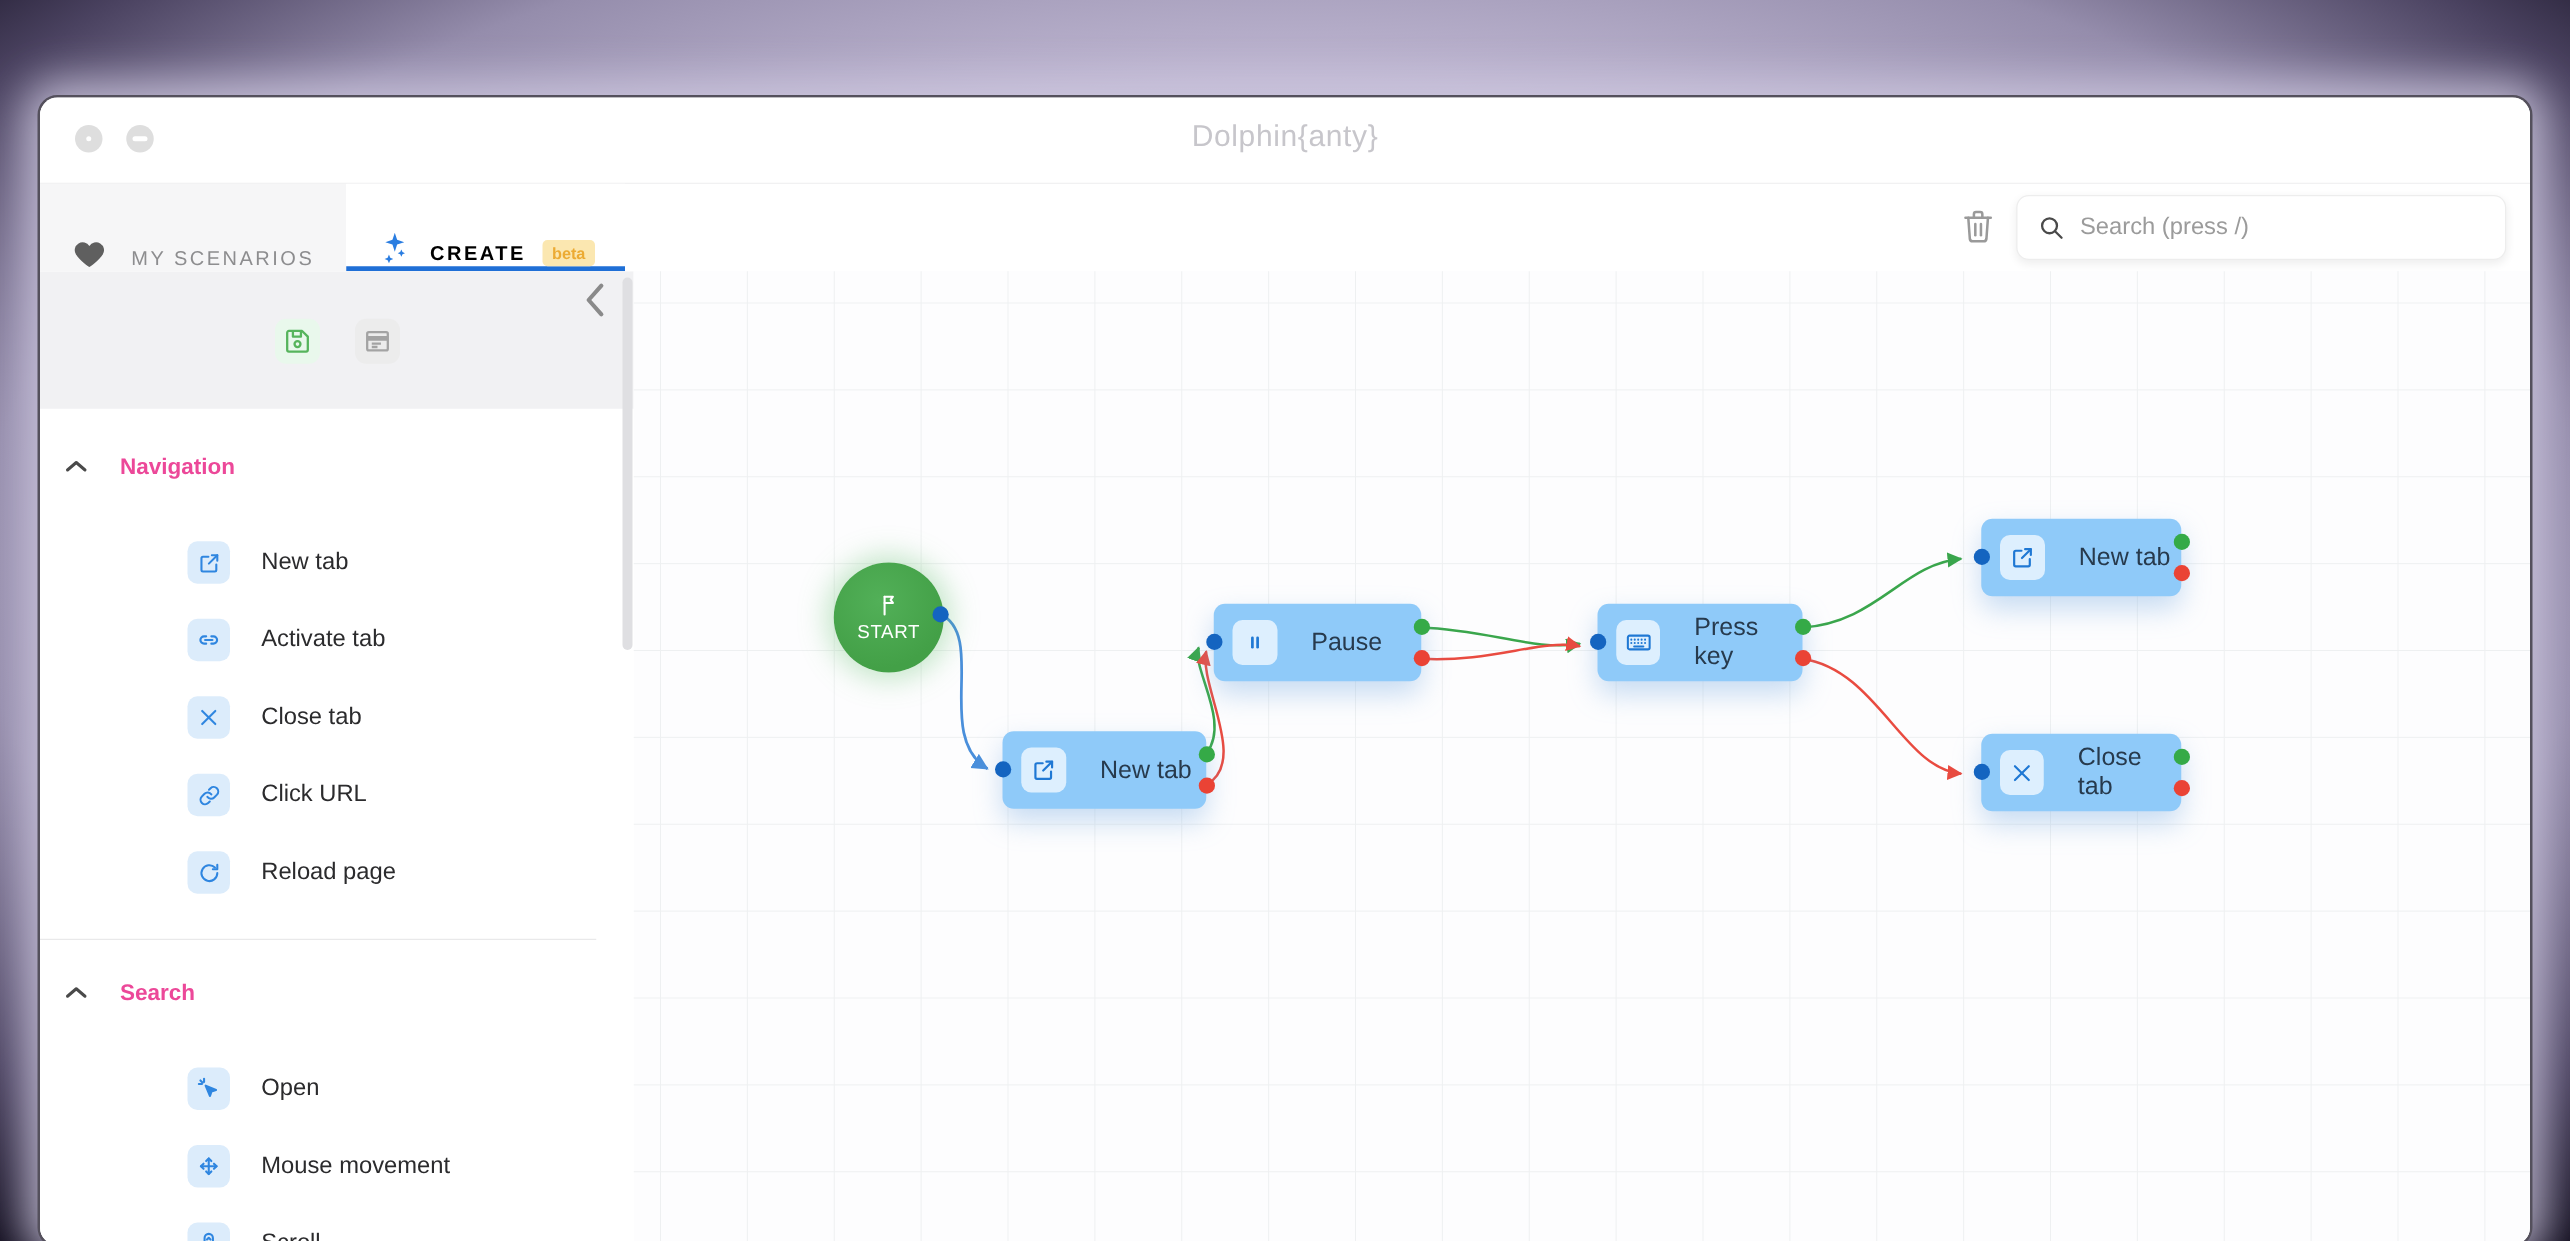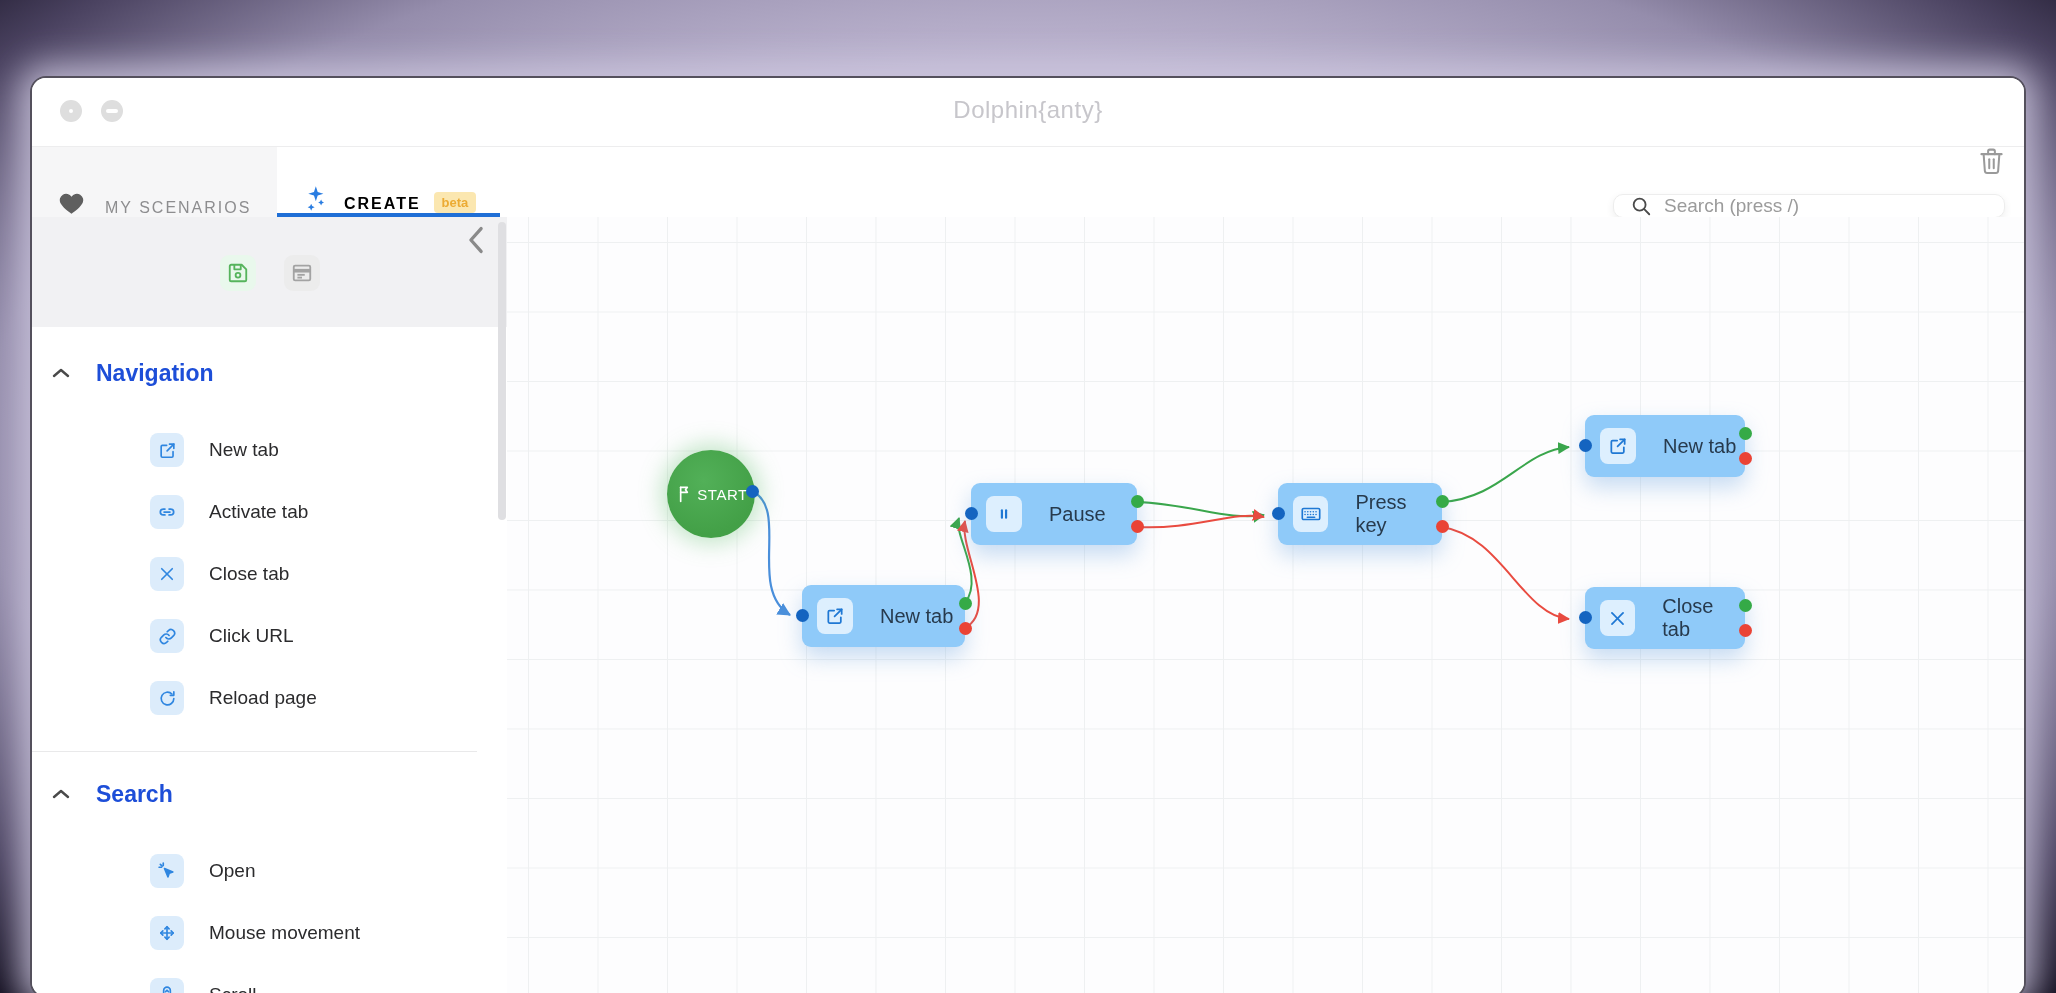--- a/index.html
+++ b/index.html
@@ -22,39 +22,39 @@
   .traffic .minus { position:absolute; left:5px; top:9px; width:12px; height:4px; border-radius:2px; background:#fff; }
   .app-title { position:absolute; left:0; right:0; top:18px; text-align:center; font-size:24px; color:#c7c6cb; letter-spacing:.5px; }
   
   .toolbar { height:71px; border-top:1px solid #ededee; display:flex; align-items:stretch; background:#fff; }
   .tab { display:flex; align-items:flex-end; cursor:pointer; }
   .tab-scenarios { width:245px; background:#f6f6f7; padding-left:26px; gap:20px; }
   .tab-scenarios .label { font-size:16px; font-weight:500; letter-spacing:2px; color:#8d8d8f; }
   .tab-create { width:223px; padding-left:26px; gap:13px; border-bottom:4px solid #1f6fd6; background:#fff; }
   .tab-create .label { font-size:16px; font-weight:700; letter-spacing:2px; color:#000000; }
   .beta-badge { background:#fbe7b0; color:#ecab33; font-size:13px; font-weight:700; padding:3px 8px; border-radius:4px; }
-  .toolbar-right { margin-left:auto; display:flex; align-items:flex-end; gap:17px; padding-right:19px;flex-direction:column; }
+  .toolbar-right { margin-left:auto; display:flex; align-items:center; gap:17px; padding-right:19px; }
   .search-box { display:flex; align-items:center; gap:12px; width:392px; height:52px; background:#fff;
     border:1px solid #ededed; border-radius:10px; padding:0 16px; box-shadow:0 3px 8px rgba(0,0,0,.07); }
   .search-box input { border:none; outline:none; font-size:19px; color:#444; width:100%; font-family:"Liberation Sans",sans-serif; }
   .search-box input::placeholder { color:#9b9b9b; }
   
   .main { display:flex; height:779px; }
   .sidebar { position:relative; width:475px; background:#fff; flex:0 0 auto; overflow:hidden; }
   .sidebar-top { position:relative; height:110px; background:#f1f1f3; }
   .collapse { position:absolute; right:14px; top:6px; width:34px; height:34px; display:flex; align-items:center; justify-content:center; cursor:pointer; }
   .side-quick { position:absolute; left:0; right:0; top:38px; display:flex; justify-content:center; gap:28px; }
   .quick-btn { width:36px; height:36px; border-radius:9px; display:flex; align-items:center; justify-content:center; cursor:pointer; }
   .quick-btn.save { background:#e9f8ec; }
   .quick-btn.panel { background:#ececec; }
   .scroll-thumb { position:absolute; right:1px; top:5px; width:8px; height:298px; border-radius:4px; background:#dfdfe2; cursor:pointer; }
   .section { padding-top:24px; }
   .section-head { display:flex; align-items:center; height:44px; padding-left:58px; gap:26px; cursor:pointer; margin-bottom:24px; }
   .section-head .chev { margin-left:-38px; }
-  .section-title { font-size:23px; font-weight:700; color:#1d4ed8; }
+  .section-title { font-size:18px; font-weight:700; color:#ec4899; }
   .side-item { display:flex; align-items:center; height:62px; padding-left:118px; gap:25px; cursor:pointer; }
   .chip { width:34px; height:34px; border-radius:8px; background:#dcecfb; display:flex; align-items:center; justify-content:center; flex:0 0 auto; }
   .side-item .label { font-size:19px; color:#2b2b2d; }
   .divider { height:1px; background:#e9e9ea; margin:22px 0 20px 0; width:445px; }
   
   .canvas { position:relative; flex:1 1 auto; background:#fdfdfe; overflow:hidden;
     background-image:
       linear-gradient(to right, #eef0f1 1px, transparent 1px),
       linear-gradient(to bottom, #eef0f1 1px, transparent 1px);
     background-size:69.5px 69.5px; background-position:21px 25px; }
@@ -64,21 +64,21 @@
     box-shadow:0 10px 22px rgba(118,170,226,.40); }
   .node .nchip { width:36px; height:36px; border-radius:8px; background:#ddeffe; display:flex; align-items:center; justify-content:center; }
   .node .nlabel { font-size:20px; color:#273a4d; }
   .port { position:absolute; width:13px; height:13px; border-radius:50%; cursor:pointer; }
   .port.pin   { left:-6px; top:24px; background:#1464c0; }
   .port.pgreen{ right:-7px; top:12px; background:#35aa47; }
   .port.pred  { right:-7px; top:37px; background:#ea4335; }
   .start-node { position:absolute; left:160px; top:233px; width:88px; height:88px; border-radius:50%;
     background:radial-gradient(circle at 42% 35%, #52b058, #43a047 70%);
     box-shadow:0 0 22px 6px rgba(93,190,104,.35);
-    display:flex; flex-direction:row; align-items:center; justify-content:center; gap:3px; cursor:pointer; }
+    display:flex; flex-direction:column; align-items:center; justify-content:center; gap:3px; cursor:pointer; }
   .start-node .slabel { color:#fff; font-size:15px; letter-spacing:.5px; font-weight:500; }
   .start-port { position:absolute; left:79px; top:35px; width:13px; height:13px; border-radius:50%; background:#1464c0; cursor:pointer; }
   svg { display:block; }
 </style>
 </head>
 <body>
 
 <div class="window">
 
   <div class="titlebar">

